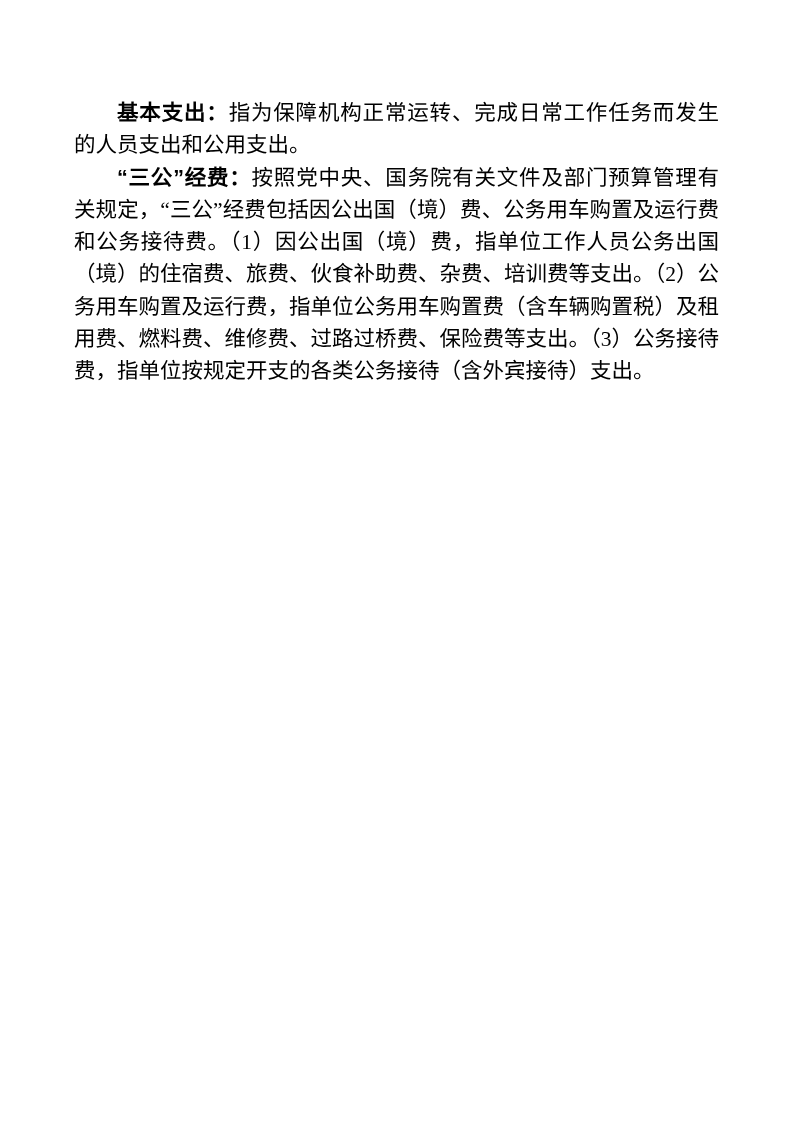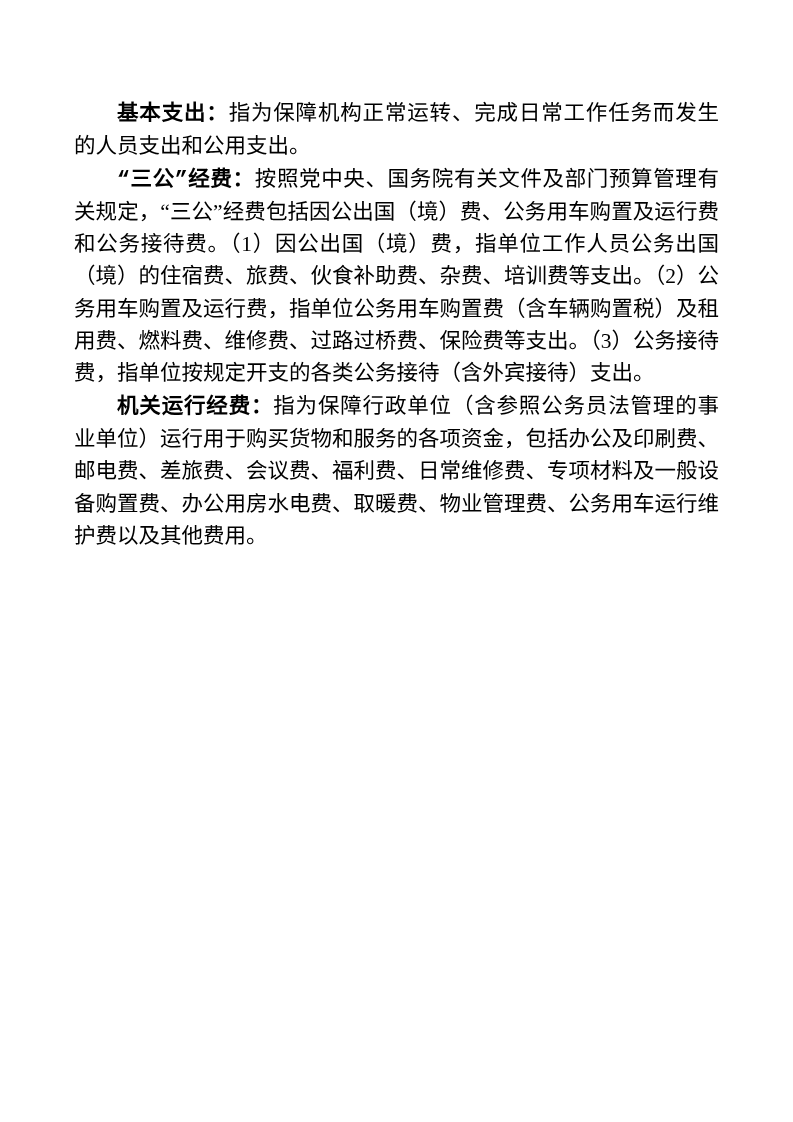--- a/index.html
+++ b/index.html
@@ -28,33 +28,32 @@
     font-size: 21.5px;
     line-height: 32.3px;
     text-align: justify;
     text-align-last: left;
     text-indent: 2em;
     letter-spacing: 0;
     word-break: break-all;
   }
   p.para .term {
     font-weight: 700;
-    font-family: Liberation Mono, monospace;
+    font-family: Liberation Sans, sans-serif;
   }
 </style>
 </head>
 <body>
 
 <div class="page">
   <div class="content">
 
     <p class="para"><span class="term">基本支出：</span><span class="body-text">指为保障机构正常运转、完成日常工作任务而发生的人员支出和公用支出。</span></p>
 
 
 
     <p class="para"><span class="term">“三公”经费：</span><span class="body-text">按照党中央、国务院有关文件及部门预算管理有关规定，“三公”经费包括因公出国（境）费、公务用车购置及运行费和公务接待费。（1）因公出国（境）费，指单位工作人员公务出国（境）的住宿费、旅费、伙食补助费、杂费、培训费等支出。（2）公务用车购置及运行费，指单位公务用车购置费（含车辆购置税）及租用费、燃料费、维修费、过路过桥费、保险费等支出。（3）公务接待费，指单位按规定开支的各类公务接待（含外宾接待）支出。</span></p>
 
-    <p class="para"><span class="term">机关运行经费：</span><span class="body-text">指为保障行政单位（含参照公务员法管理的事业单位）运行用于购买货物和服务的各项资金，包括办公及印刷费、邮电费、差旅费、会议费、福利费、日常维修费、专项材料及一般设备购置费、办公用房水电费、取暖费、物业管理费、公务用车运行维护费以及其他费用。</span></p>
 
 
 
   </div>
 </div>
 
 </body></html>

